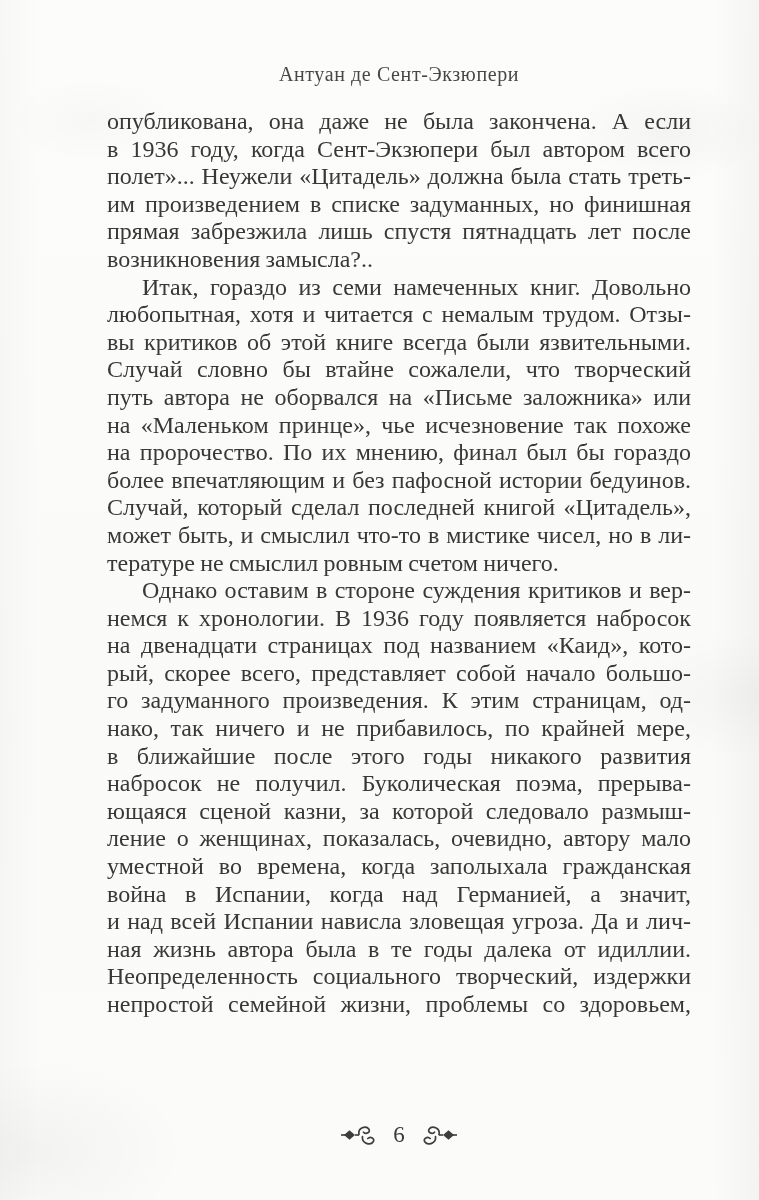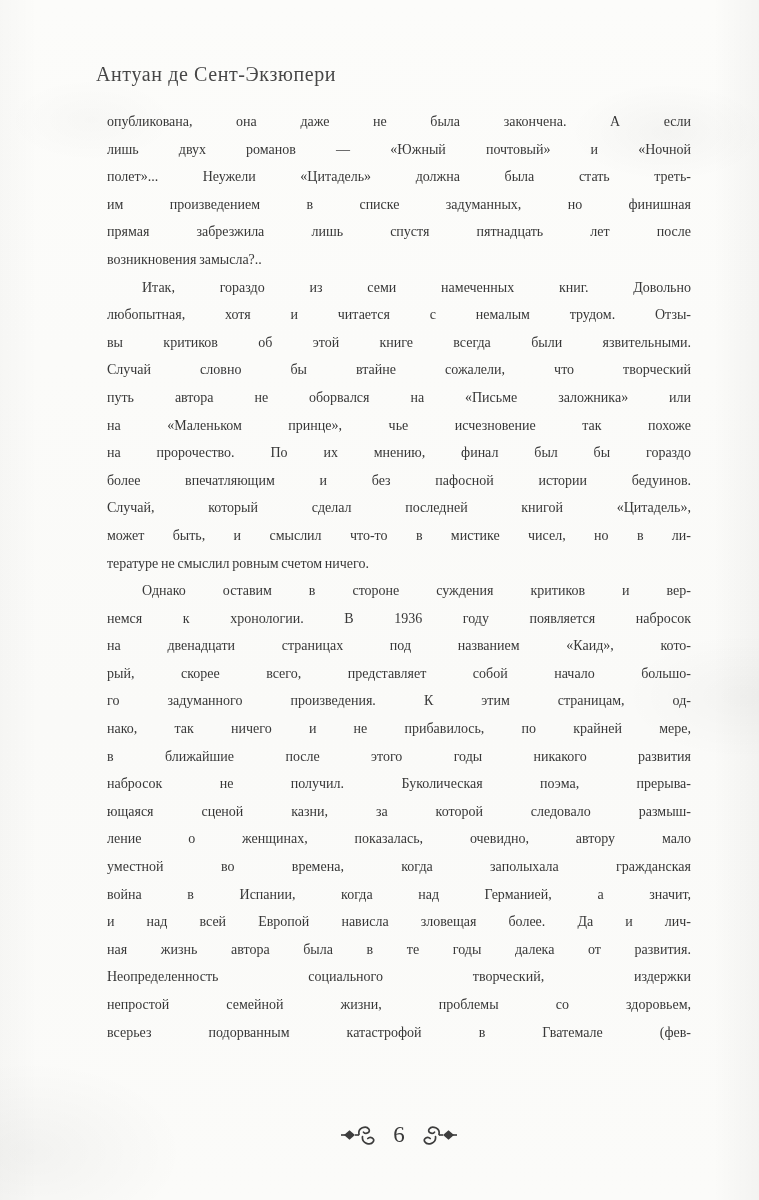--- a/index.html
+++ b/index.html
@@ -24,32 +24,33 @@
     background:
       radial-gradient(140px 70px at 88% 11%, rgba(0,0,0,0.030), transparent 70%),
       radial-gradient(220px 130px at 4% 96%, rgba(0,0,0,0.035), transparent 70%),
       radial-gradient(170px 90px at 98% 58%, rgba(0,0,0,0.028), transparent 70%),
       radial-gradient(120px 60px at 12% 10%, rgba(0,0,0,0.020), transparent 70%),
       linear-gradient(90deg, rgba(0,0,0,0.018) 0%, rgba(0,0,0,0) 5%, rgba(0,0,0,0) 94%, rgba(0,0,0,0.030) 100%);
   }
   .running-header {
     position: absolute;
     top: 63px;
-    left: 96px;
+    left: 107px;
     width: 584px;
+    text-align: center;
     font-size: 20px;
     letter-spacing: 0.6px;
     color: #474747;
   }
   .text-block {
     position: absolute;
     top: 108px;
     left: 107px;
     width: 584px;
-    font-size: 14px;
+    font-size: 24px;
     line-height: 27.6px;
     color: #383838;
   }
   .line {
     text-align: justify;
     text-align-last: justify;
     word-spacing: -0.8px;
     height: 27.6px;
   }
   .line.indent { text-indent: 35px; }
@@ -76,21 +77,21 @@
 </style>
 </head>
 <body>
 
 <div class="page">
 
   <div class="running-header">Антуан де Сент-Экзюпери</div>
 
   <div class="text-block" id="text-block">
       <div class="line">опубликована, она даже не была закончена. А если</div>
-      <div class="line">лишь двух романов — «Южный почтовый» и «Ночной</div>
+      <div class="line">в 1936 году, когда Сент-Экзюпери был автором всего</div>
       <div class="line">полет»... Неужели «Цитадель» должна была стать треть-</div>
       <div class="line">им произведением в списке задуманных, но финишная</div>
       <div class="line">прямая забрезжила лишь спустя пятнадцать лет после</div>
       <div class="line last">возникновения замысла?..</div>
       <div class="line indent">Итак, гораздо из семи намеченных книг. Довольно</div>
       <div class="line">любопытная, хотя и читается с немалым трудом. Отзы-</div>
       <div class="line">вы критиков об этой книге всегда были язвительными.</div>
       <div class="line">Случай словно бы втайне сожалели, что творческий</div>
       <div class="line">путь автора не оборвался на «Письме заложника» или</div>
       <div class="line">на «Маленьком принце», чье исчезновение так похоже</div>
@@ -104,25 +105,24 @@
       <div class="line">на двенадцати страницах под названием «Каид», кото-</div>
       <div class="line">рый, скорее всего, представляет собой начало большо-</div>
       <div class="line">го задуманного произведения. К этим страницам, од-</div>
       <div class="line">нако, так ничего и не прибавилось, по крайней мере,</div>
       <div class="line">в ближайшие после этого годы никакого развития</div>
       <div class="line">набросок не получил. Буколическая поэма, прерыва-</div>
       <div class="line">ющаяся сценой казни, за которой следовало размыш-</div>
       <div class="line">ление о женщинах, показалась, очевидно, автору мало</div>
       <div class="line">уместной во времена, когда заполыхала гражданская</div>
       <div class="line">война в Испании, когда над Германией, а значит,</div>
-      <div class="line">и над всей Европой нависла зловещая более. Да и лич-</div>
-      <div class="line">ная жизнь автора была в те годы далека от развития.</div>
+      <div class="line">и над всей Испании нависла зловещая угроза. Да и лич-</div>
+      <div class="line">ная жизнь автора была в те годы далека от идиллии.</div>
       <div class="line">Неопределенность социального творческий, издержки</div>
       <div class="line">непростой семейной жизни, проблемы со здоровьем,</div>
-      <div class="line">всерьез подорванным катастрофой в Гватемале (фев-</div>
     </div>
 
   <div class="footer">
     <span class="fleuron">
       <svg width="36" height="22" viewBox="0 0 36 22" fill="none" xmlns="http://www.w3.org/2000/svg">
         <path d="M0 11 H5" stroke="#3d3d3d" stroke-width="1.6"></path>
         <path d="M3 11 L8.5 6.2 L14 11 L8.5 15.8 Z" fill="#3d3d3d"></path>
         <path d="M14 11 H18" stroke="#3d3d3d" stroke-width="1.6"></path>
         <path d="M18 10.5 C16.5 4 25 1 27.8 5 C30 8.2 25 11 22.5 8.2" stroke="#3d3d3d" stroke-width="1.7" fill="none" stroke-linecap="round"></path>
         <path d="M21.5 12.5 C20.5 19.5 29.5 22 32.2 17.8 C34.3 14.5 29.3 11.8 26.8 14.5" stroke="#3d3d3d" stroke-width="1.7" fill="none" stroke-linecap="round"></path>

